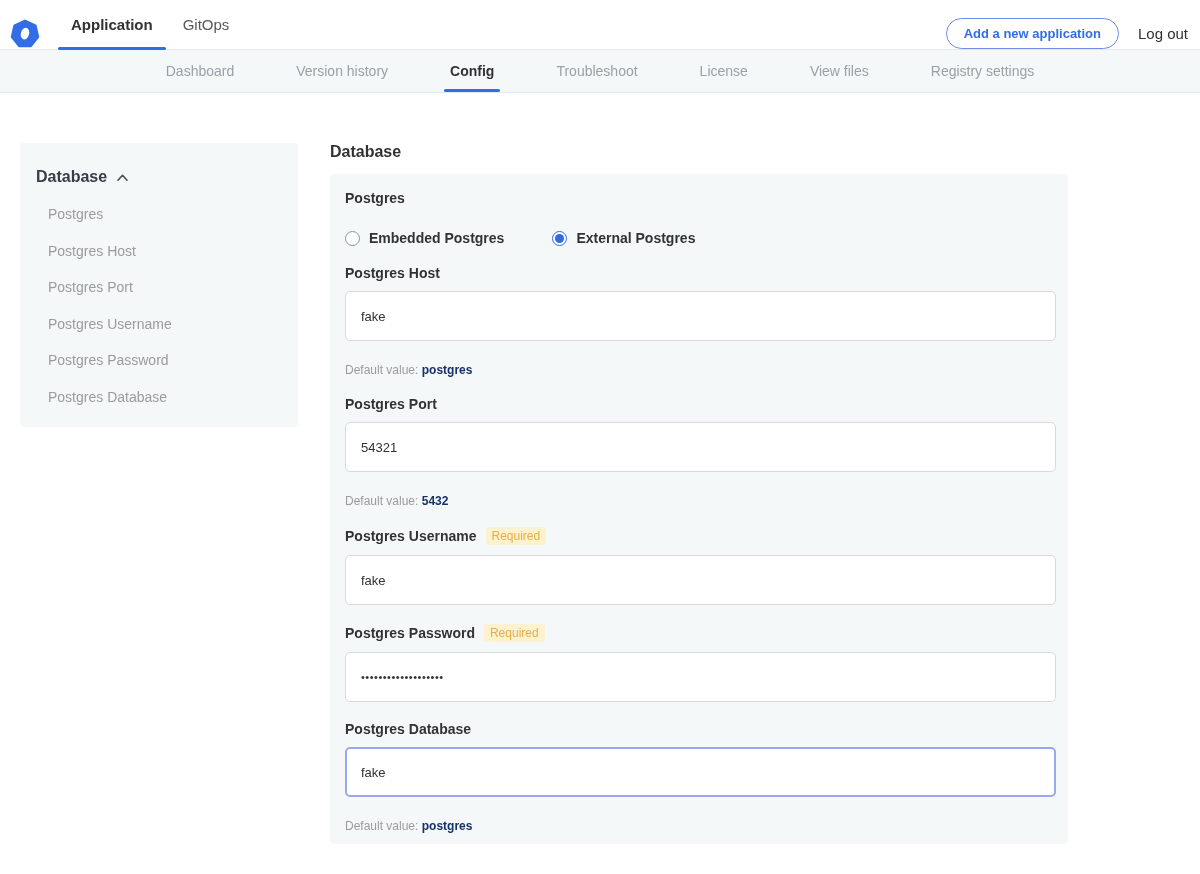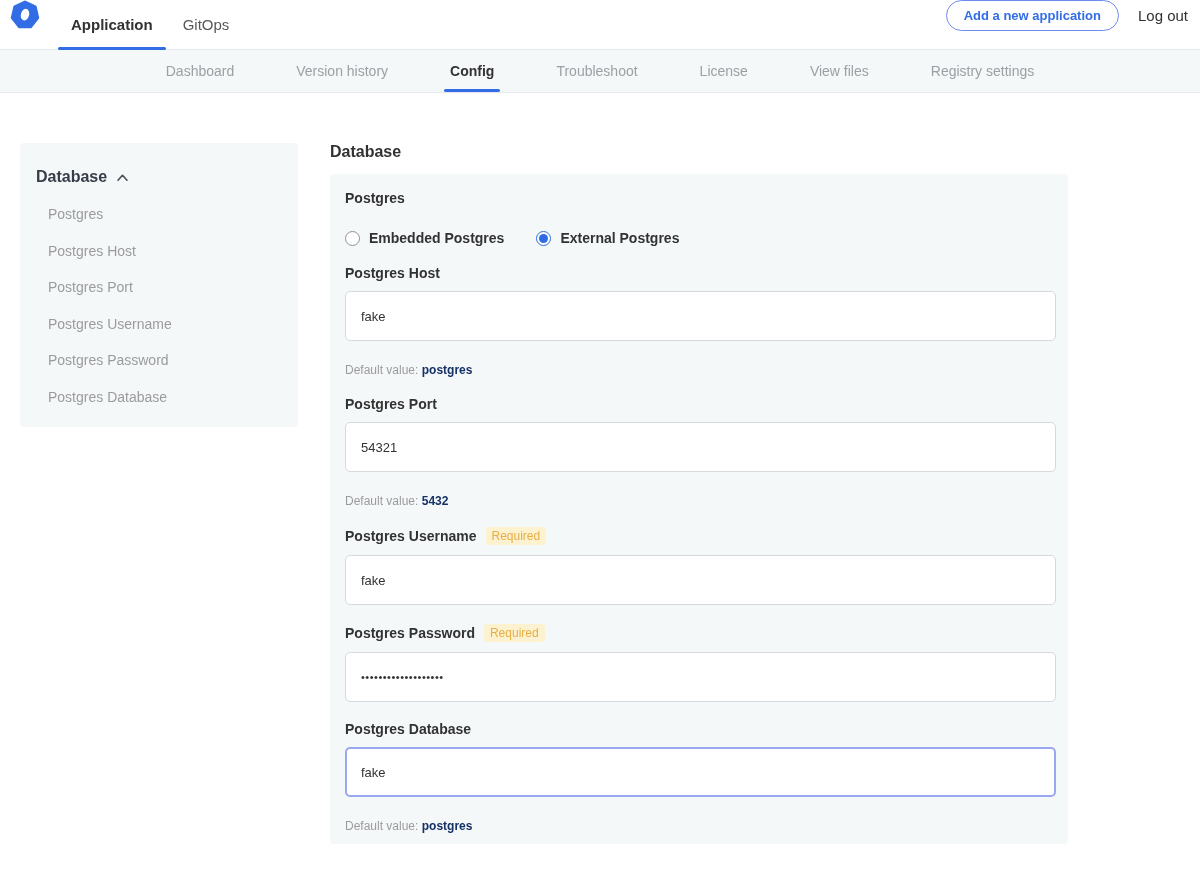--- a/index.html
+++ b/index.html
@@ -5,21 +5,21 @@
   * { box-sizing: border-box; }
   html, body { margin: 0; padding: 0; }
   body {
     width: 1200px; height: 874px; overflow: hidden;
     background: #ffffff; color: #323232;
     font-family: "Liberation Sans", sans-serif;
   }
 
   
   .topnav {
-    height: 50px; display: flex; align-items: flex-start;
+    height: 50px; display: flex; align-items: flex-end;
     padding: 0 12px 0 8px; border-bottom: 1px solid #e7eaec;
     background: #fff;
   }
   .logo { width: 30px; height: 30px; margin: 0 16px 0 2px; flex: 0 0 auto; }
   .top-tabs { display: flex; height: 100%; }
   .top-tab {
     display: flex; align-items: center; padding: 0 15px;
     font-size: 15px; color: #585858; cursor: pointer; position: relative;
   }
   .top-tab.active { color: #323232; font-weight: 700; }
@@ -66,21 +66,21 @@
   .sidebar-item:last-child { margin-bottom: 2px; }
 
   .main { margin-left: 32px; width: 738px; }
   .main-title { font-size: 16px; font-weight: 700; margin: 0 0 13px 0; color: #323232; }
 
   .panel { background: #f5f8f9; border-radius: 4px; padding: 16px 12px 11px 15px; }
 
   .group-label { font-size: 14px; font-weight: 700; color: #323232; }
   .help { font-size: 13.5px; color: #9b9b9b; margin-top: 10px; }
 
-  .radios { display: flex; gap: 32px; margin-top: 24px; margin-bottom: 5px; }
+  .radios { display: flex; gap: 48px; margin-top: 24px; margin-bottom: 5px; }
   .radio {
     display: flex; align-items: center; gap: 9px;
     font-size: 14px; font-weight: 700; color: #323232; cursor: pointer;
   }
   .radio input {
     appearance: none; -webkit-appearance: none; margin: 0;
     width: 15px; height: 15px; border: 1px solid #8e9398; border-radius: 50%;
     background: #fff; position: relative; cursor: pointer; flex: 0 0 auto;
   }
   .radio input:checked { border: 1.5px solid #2e6be6; }

